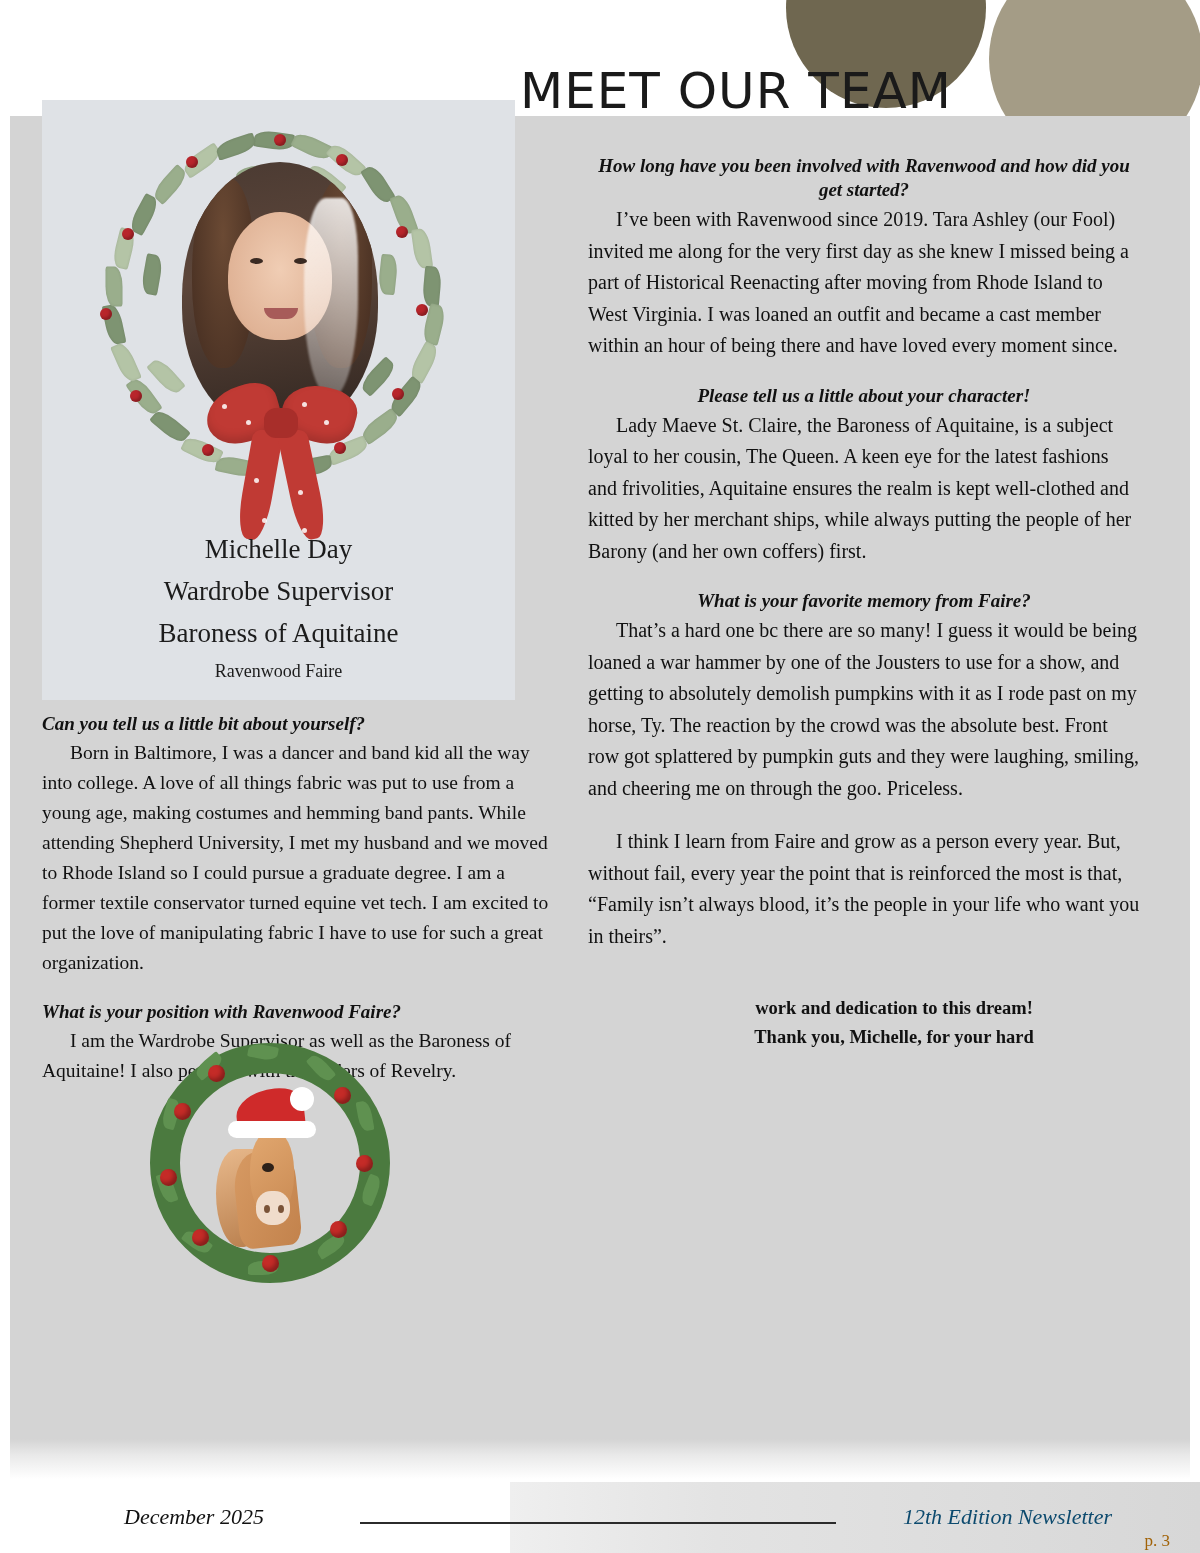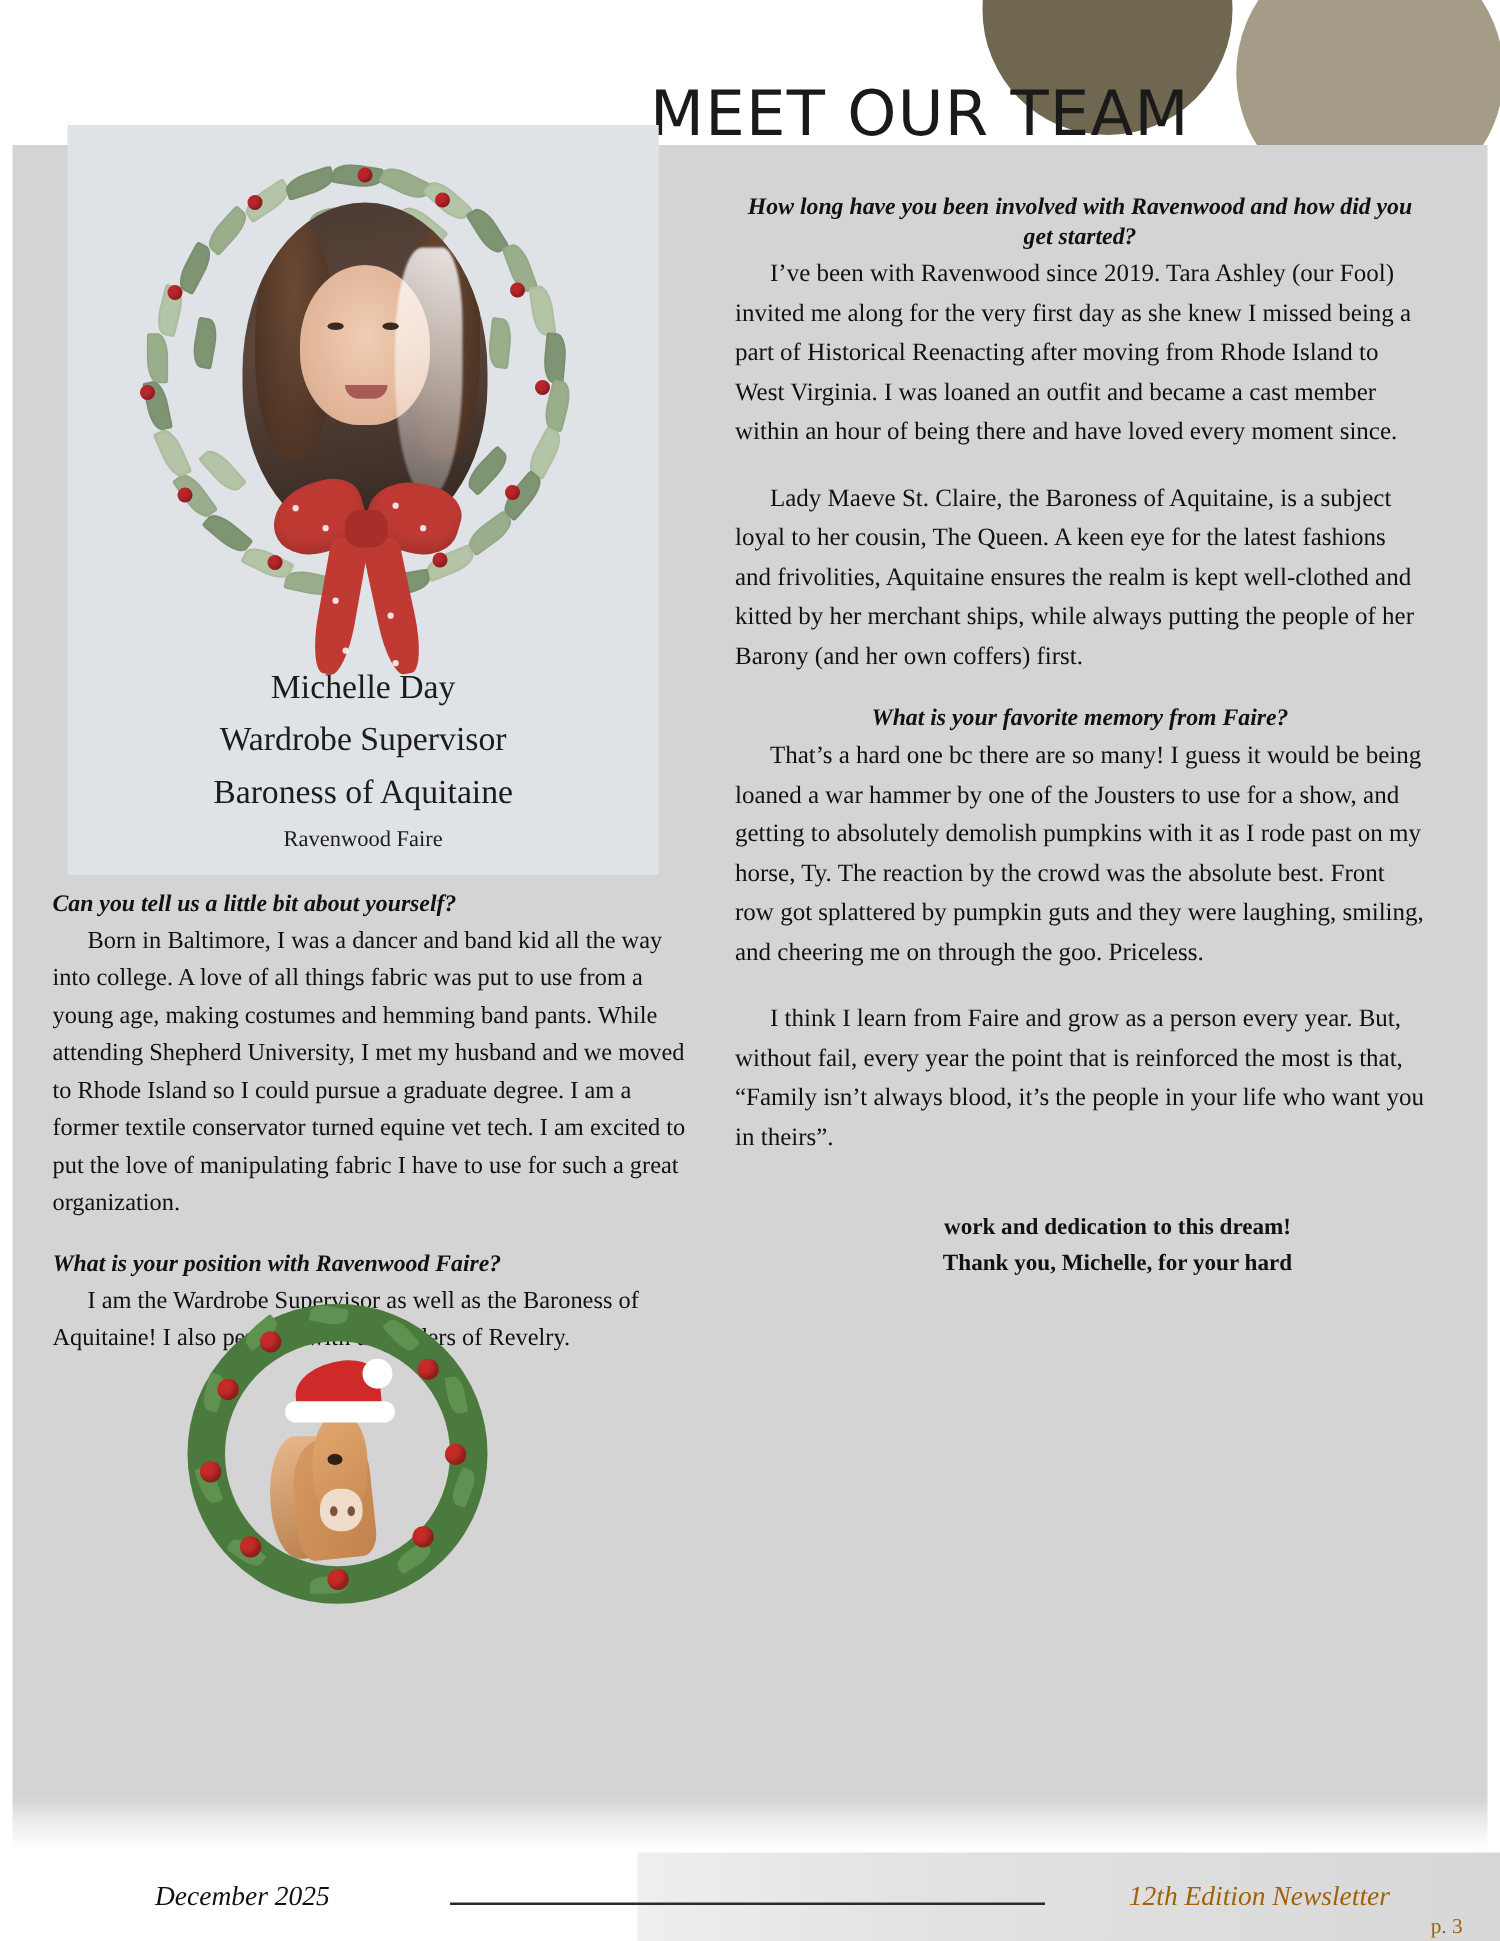--- a/index.html
+++ b/index.html
@@ -69,21 +69,21 @@
   .left-col {
     position: absolute;
     left: 42px;
     top: 100px;
     width: 515px;
   }
 
   .photo-card {
     position: relative;
     width: 473px;
-    margin-left: 12px;
+    margin-left: 0px;
     height: 600px;
     background: #dfe2e6;
   }
 
   .wreath-wrap {
     position: absolute;
     left: 44px;
     top: 36px;
     width: 380px;
     height: 400px;
@@ -414,21 +414,21 @@
     width: 476px;
     height: 2px;
     background: #2b2b2b;
   }
   .footer-edition {
     position: absolute;
     right: 88px;
     top: 1504px;
     font-size: 22px;
     font-style: italic;
-    color: #a16207;
+    color: #0c4a6e;
   }
   .footer-page {
     position: absolute;
     right: 30px;
     top: 1531px;
     font-size: 17px;
     color: #a16207;
   }
 </style>
 </head>
@@ -575,20 +575,21 @@
     </div>
   </div>
 </div>
 
 <div class="right-col">
   <div class="qa-block">
     <p class="q">How long have you been involved with Ravenwood and how did you get started?</p>
     <p class="a"> I’ve been with Ravenwood since 2019. Tara Ashley (our Fool) invited me along for the very first day as she knew I missed being a part of Historical Reenacting after moving from Rhode Island to West Virginia. I was loaned an outfit and became a cast member within an hour of being there and have loved every moment since.</p>
   </div>
   <div class="qa-block">
+    <p class="q">Please tell us a little about your character!</p>
     <p class="a">Lady Maeve St. Claire, the Baroness of Aquitaine, is a subject loyal to her cousin, The Queen. A keen eye for the latest fashions and frivolities, Aquitaine ensures the realm is kept well-clothed and kitted by her merchant ships, while always putting the people of her Barony (and her own coffers) first.</p>
   </div>
   <div class="qa-block">
     <p class="q">What is your favorite memory from Faire?</p>
     <p class="a">That’s a hard one bc there are so many! I guess it would be being loaned a war hammer by one of the Jousters to use for a show, and getting to absolutely demolish pumpkins with it as I rode past on my horse, Ty. The reaction by the crowd was the absolute best. Front row got splattered by pumpkin guts and they were laughing, smiling, and cheering me on through the goo. Priceless.</p>
   </div>
   <div class="qa-block">
     <p class="a">I think I learn from Faire and grow as a person every year. But, without fail, every year the point that is reinforced the most is that, “Family isn’t always blood, it’s the people in your life who want you in theirs”.</p>
   </div>
 

